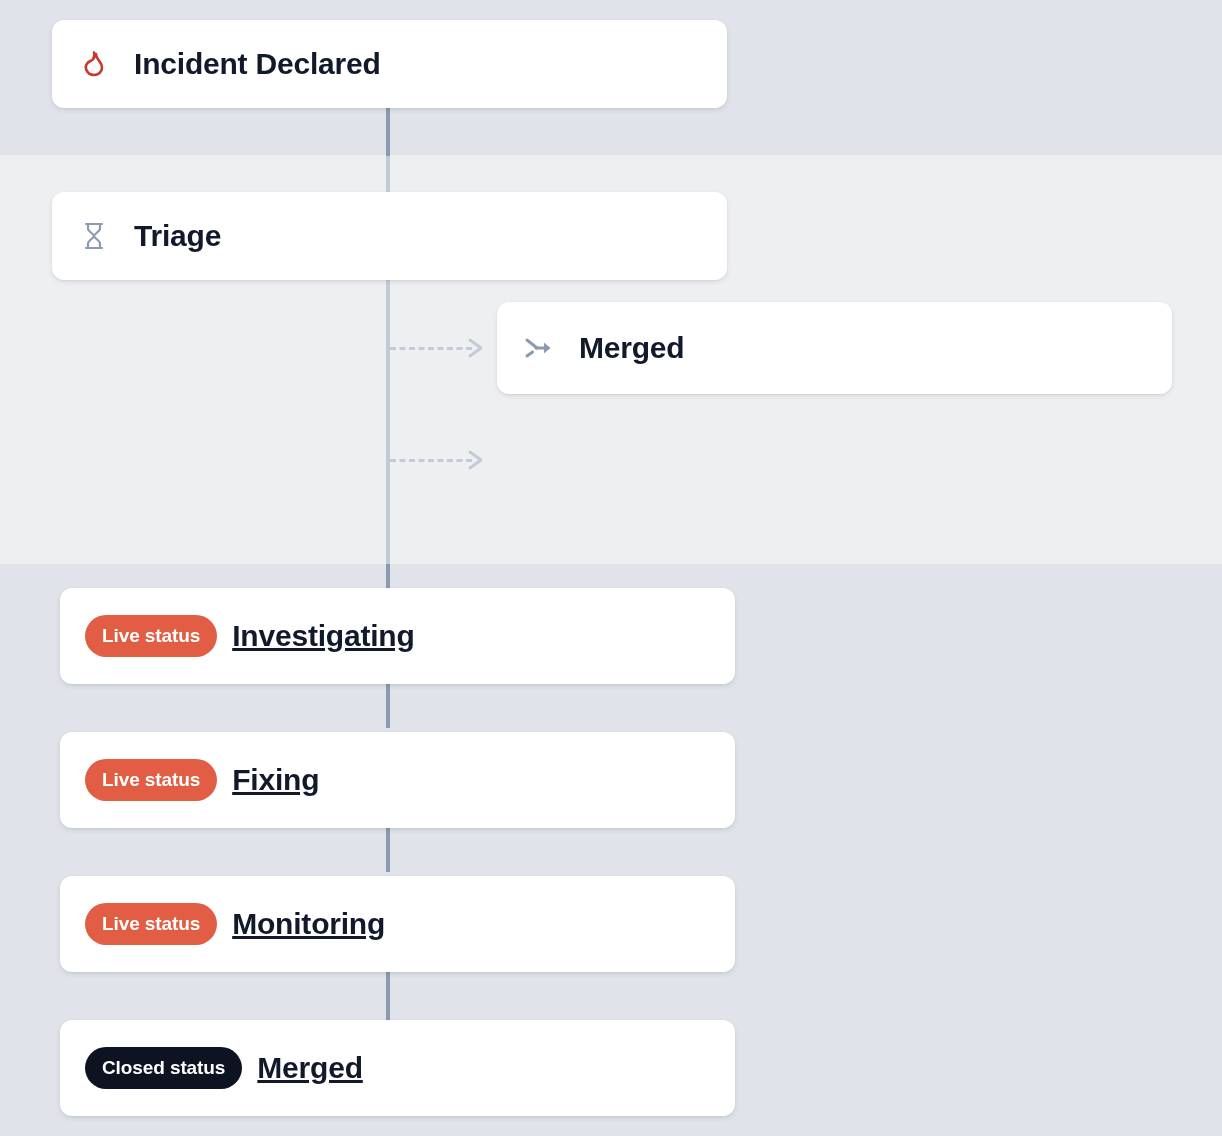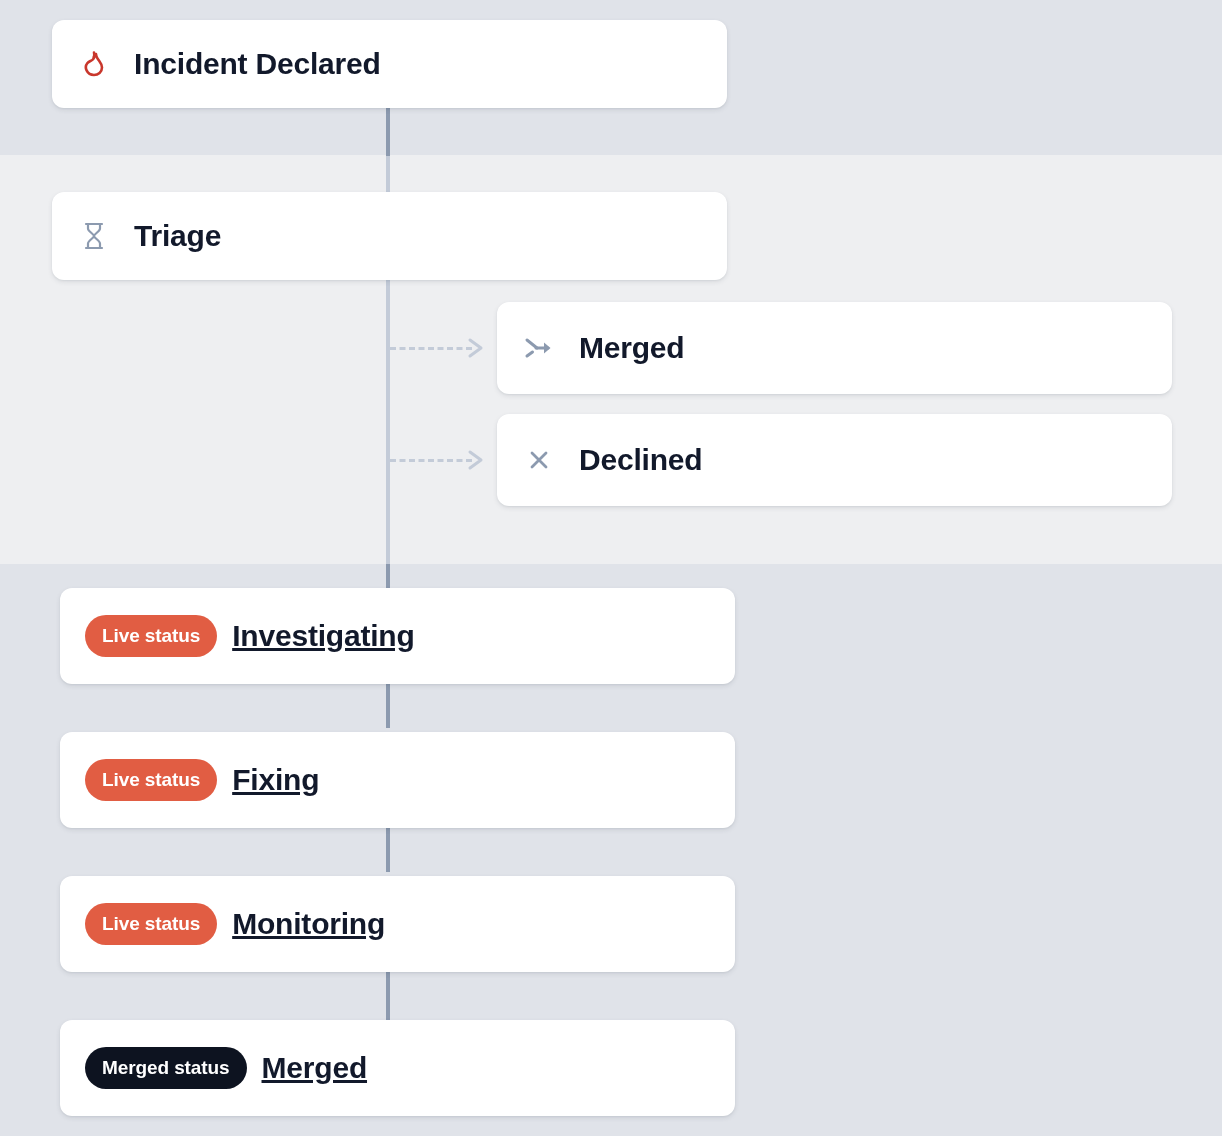--- a/index.html
+++ b/index.html
@@ -181,42 +181,34 @@
     <span class="card-icon">
       <svg width="30" height="28" viewBox="0 0 30 28" fill="none">
         <path d="M3 6 L13 14 M3 22 L8.5 18" stroke="#8c9aaf" stroke-width="3" stroke-linecap="round"></path>
         <path d="M12 14 H24" stroke="#8c9aaf" stroke-width="3" stroke-linecap="round"></path>
         <path d="M20 8.5 L26.5 14 L20 19.5 Z" fill="#8c9aaf"></path>
       </svg>
     </span>
     <span class="card-label">Merged</span>
   </div>
 
-  <div class="card card-branch pad-icon" style="top:414px; height:92px;">
-    <span class="card-icon">
-      <svg width="24" height="24" viewBox="0 0 24 24" fill="none">
-        <path d="M5 5 L19 19 M19 5 L5 19" stroke="#8c9aaf" stroke-width="2.8" stroke-linecap="round"></path>
-      </svg>
-    </span>
-    <span class="card-label">Declined</span>
-  </div>
 
   <div class="card card-main pad-badge" style="top:588px; height:96px;">
     <span class="badge badge-live">Live status</span>
     <span class="card-label">Investigating</span>
   </div>
 
   <div class="card card-main pad-badge" style="top:732px; height:96px;">
     <span class="badge badge-live">Live status</span>
     <span class="card-label">Fixing</span>
   </div>
 
   <div class="card card-main pad-badge" style="top:876px; height:96px;">
     <span class="badge badge-live">Live status</span>
     <span class="card-label">Monitoring</span>
   </div>
 
   <div class="card card-main pad-badge" style="top:1020px; height:96px;">
-    <span class="badge badge-closed">Merged status</span>
+    <span class="badge badge-closed">Closed status</span>
     <span class="card-label">Merged</span>
   </div>
 
 </div>
 
 </body></html>

